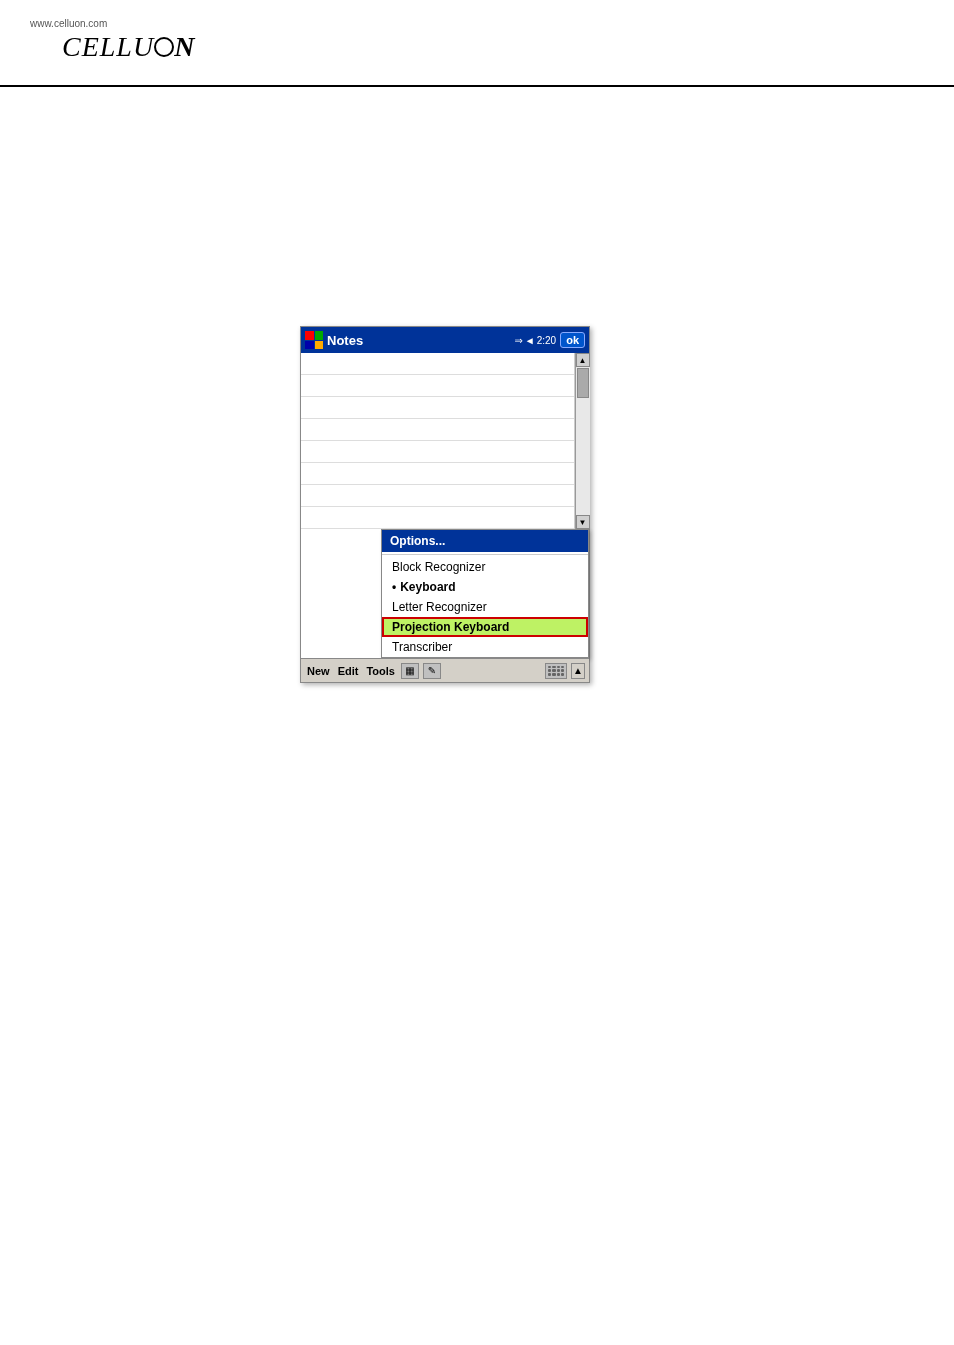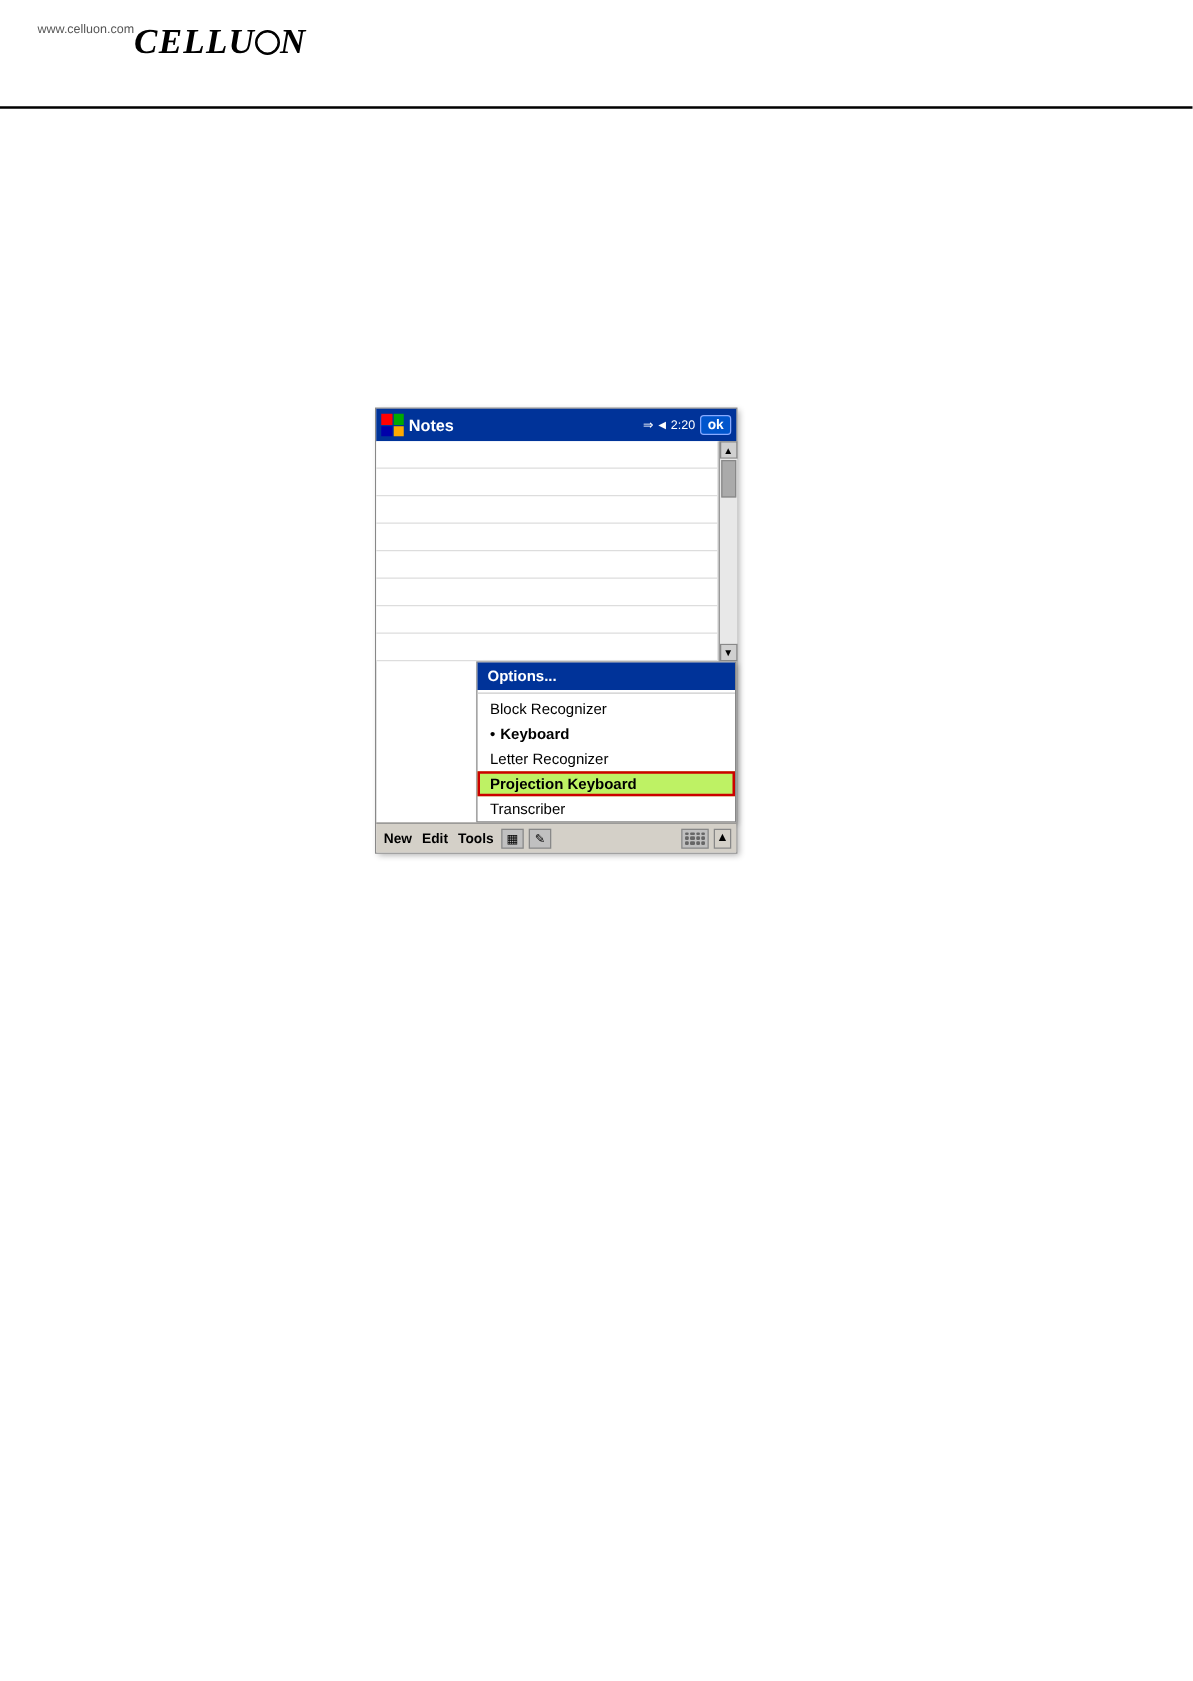--- a/index.html
+++ b/index.html
@@ -11,40 +11,41 @@
       position: relative;
       overflow: hidden;
     }
 
     
     .header {
       position: absolute;
       top: 18px;
       left: 30px;
       display: flex;
-      flex-direction: row;
+      flex-direction: column;
       align-items: flex-start;
     }
     .header-url {
       font-size: 10px;
       color: #555;
       margin-bottom: 2px;
     }
     .header-logo {
       display: flex;
       align-items: center;
       font-size: 28px;
       font-weight: bold;
       color: #000;
       letter-spacing: 1px;
     }
     .header-logo .cellu {
       font-style: italic;
       font-family: 'Times New Roman', serif;
-      font-weight: bold;
+      font-weight: normal;
+      margin-left: 32px;
     }
     .header-logo .on-part {
       font-style: italic;
       font-family: 'Times New Roman', serif;
       font-weight: bold;
       color: #000;
     }
     .header-divider {
       position: absolute;
       top: 85px;

